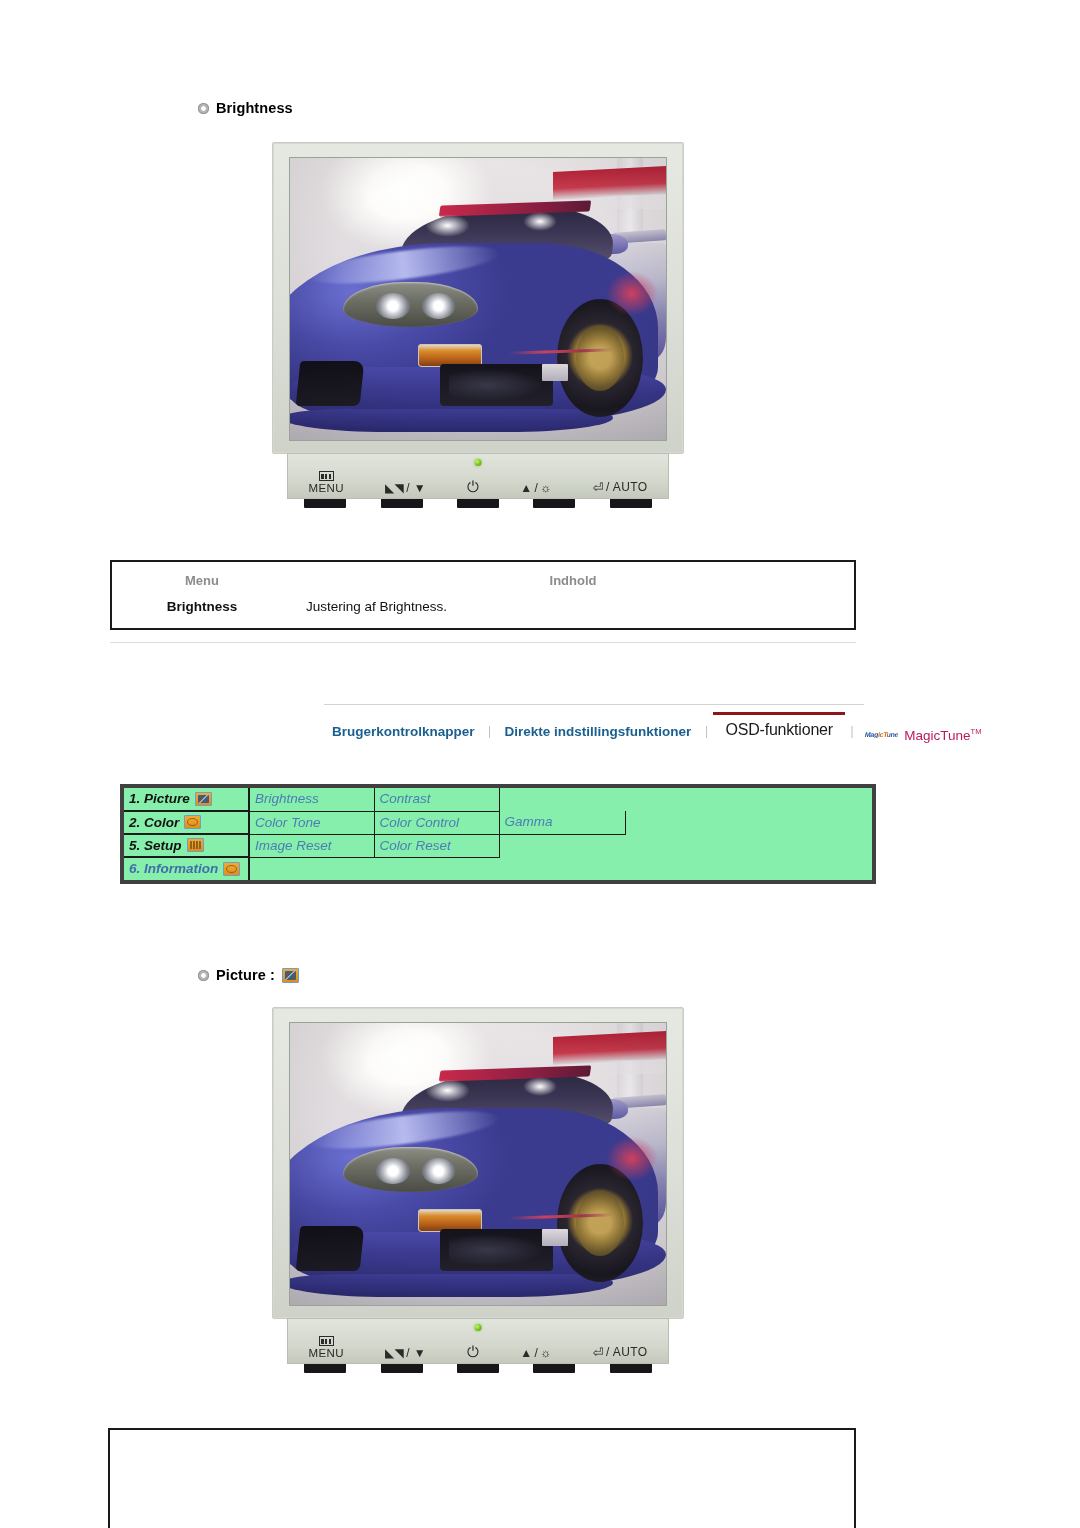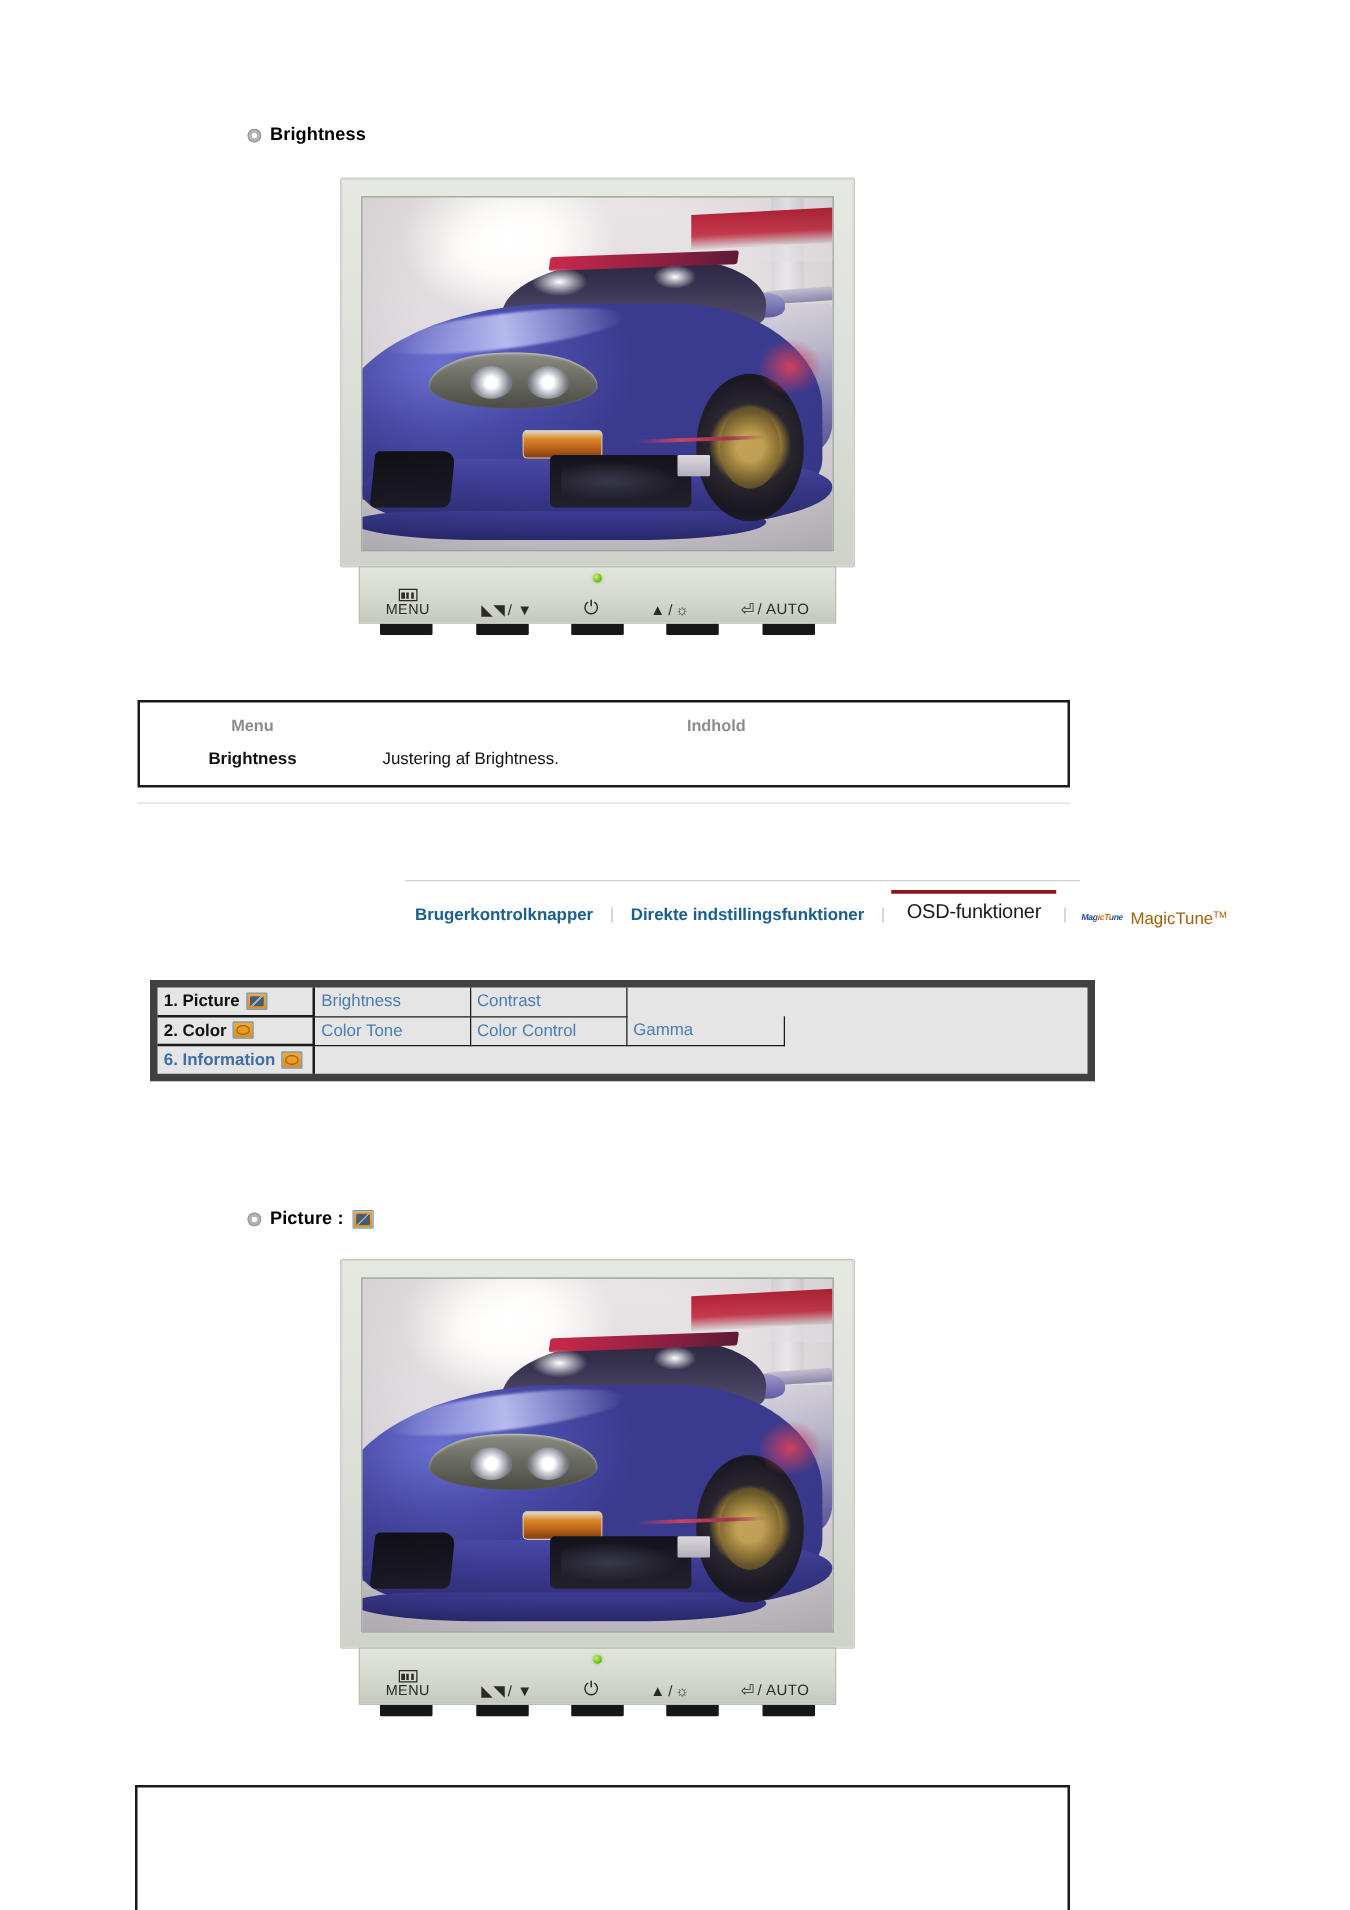--- a/index.html
+++ b/index.html
@@ -272,28 +272,29 @@
     display: inline-flex; align-items: center; gap: 6px;
     padding-left: 6px;
   }
   .mt-badge {
     font-size: 7px; font-weight: bold; letter-spacing: -.3px;
     background: linear-gradient(to right, #1f4e9c 0 38%, #c26a18 38% 72%, #1f4e9c 72% 100%);
     -webkit-background-clip: text; background-clip: text; color: transparent;
     transform: skewX(-10deg);
     white-space: nowrap;
   }
-  .mt-name { font-size: 13.5px; color: #a16207; white-space: nowrap; }
+  .mt-name { font-size: 13.5px; color: #be185d; white-space: nowrap; }
   .mt-name sup { font-size: 7.5px; }
 
   
   .osd-table {
     position: absolute;
-    border: 6px solid #404040;
-    background: #e5e5e5;
+    border: 4px solid #404040;
+    background: #86efac;
+    font-style: italic;
   }
   .osd-table table { border-collapse: collapse; width: 100%; table-layout: fixed; }
   .osd-table td {
     height: 23px;
     font-size: 13.5px;
     padding: 1px 5px 2px 5px;
     color: #4a7db5;
     white-space: nowrap;
     vertical-align: middle;
   }
@@ -510,20 +511,33 @@
         </td>
         <td class="cell">Color Tone</td>
         <td class="cell">Color Control</td>
         <td class="cell">Gamma</td>
         <td class="blank"></td>
         <td class="blank"></td>
       </tr>
 
 
 
+      <tr>
+        <td class="lbl">
+          <span class="lblwrap">
+            <span>5. Setup</span>
+            <span class="osd-ico barsdeco"></span>
+          </span>
+        </td>
+        <td class="cell">Image Reset</td>
+        <td class="cell">Color Reset</td>
+        <td class="blank"></td>
+        <td class="blank"></td>
+        <td class="blank"></td>
+      </tr>
 
       <tr class="lastrow">
         <td class="lbl info">
           <span class="lblwrap">
             <span>6. Information</span>
             <span class="osd-ico clock"></span>
           </span>
         </td>
         <td class="blank"></td>
         <td class="blank"></td>

